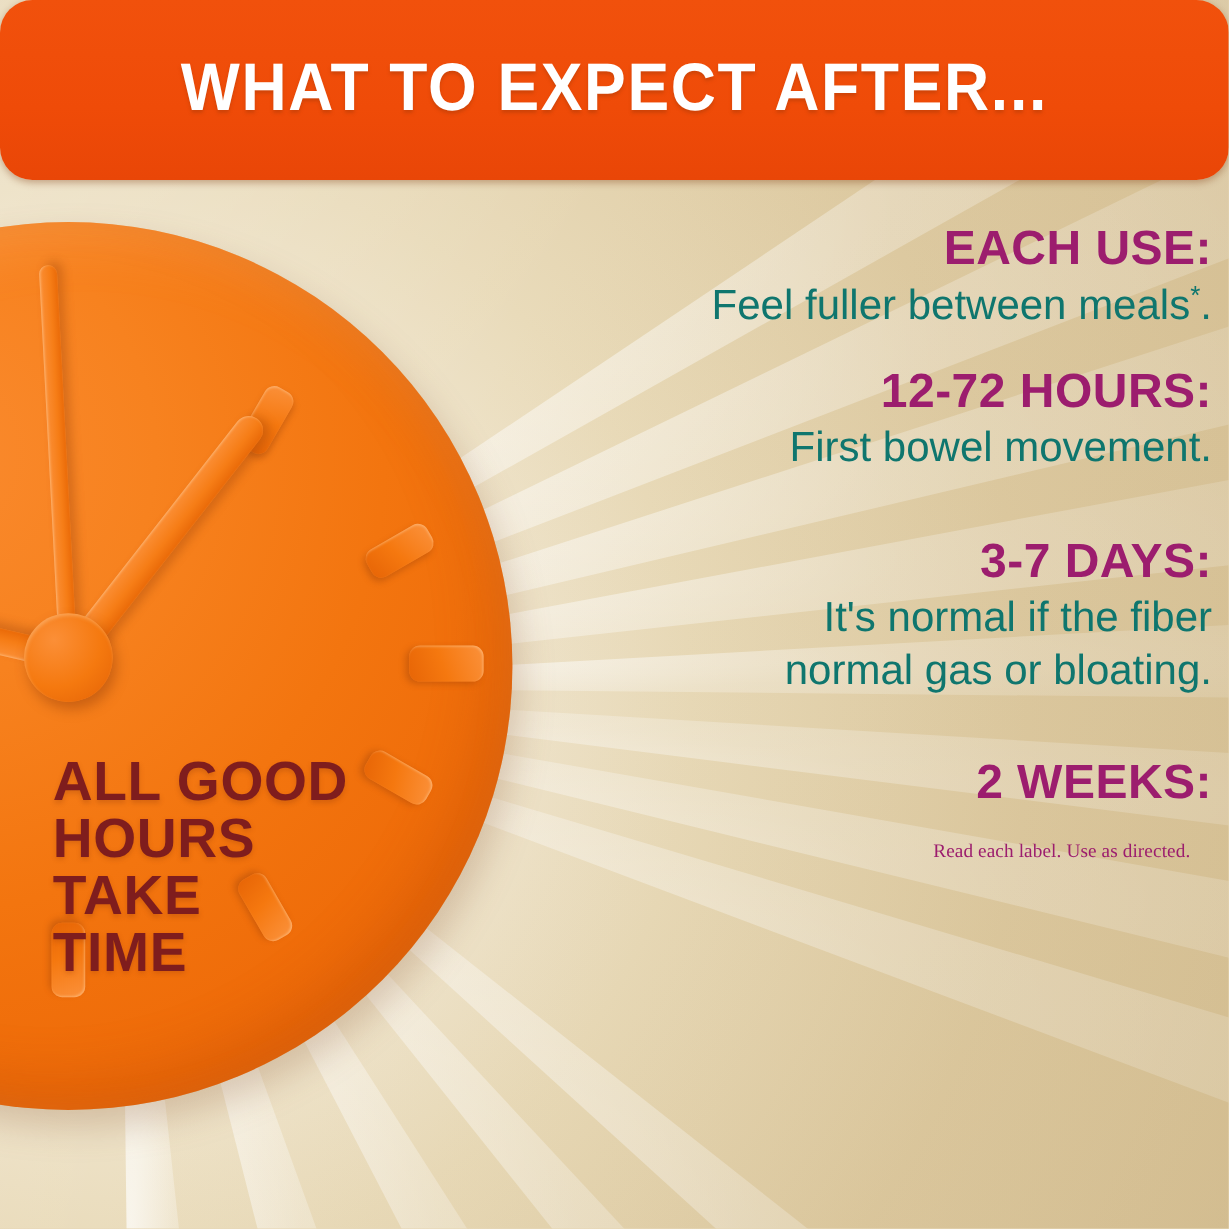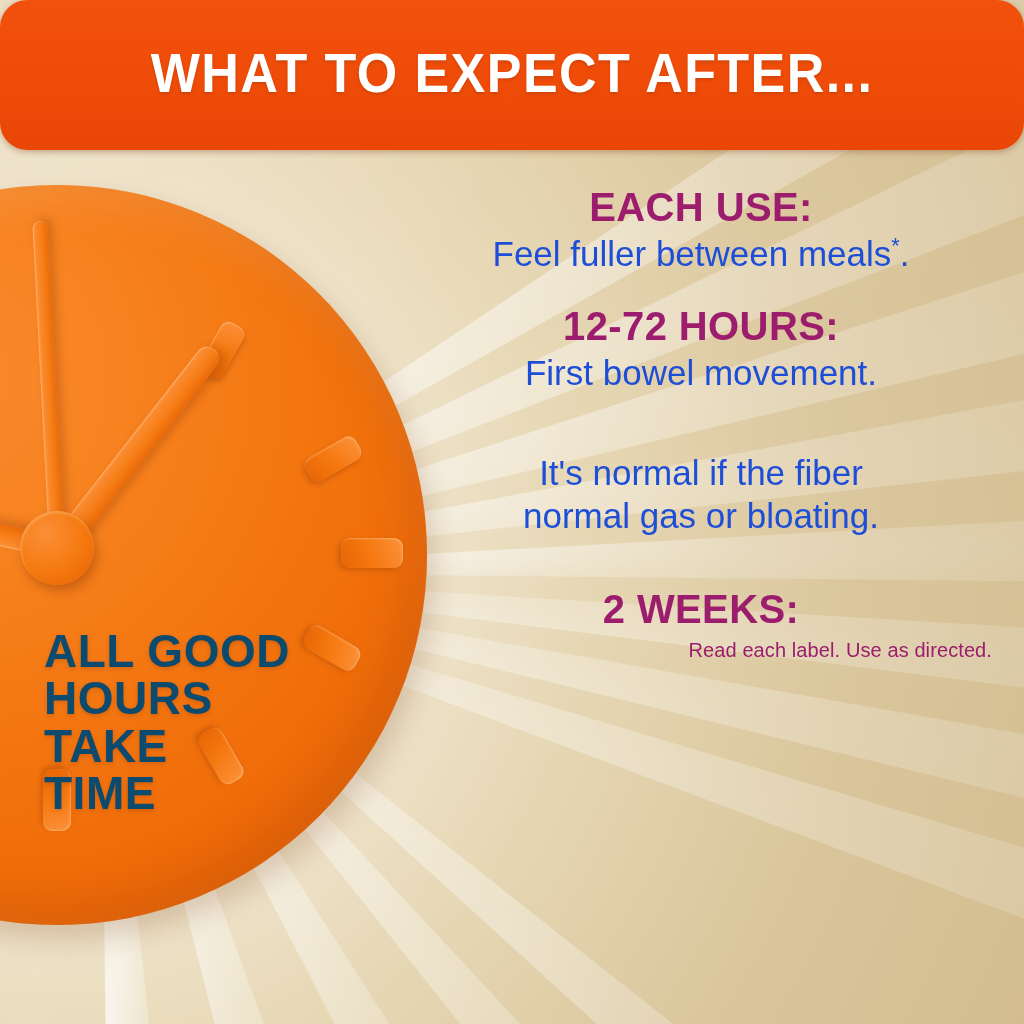--- a/index.html
+++ b/index.html
@@ -94,73 +94,73 @@
     width:74px; height:74px;
     border-radius:50%;
     background:radial-gradient(circle at 34% 30%, #fb8f37 0%, #f5790f 55%, #e46205 100%);
     box-shadow:3px 6px 11px rgba(140,55,8,0.42), inset 1px 2px 3px rgba(255,210,160,0.4);
   }
 
   .clock-caption {
     position:absolute;
     left:357px; top:443px;
     width:330px;
-    color:#0c4a6e;
+    color:#7f1d1d;
     font-family:"Liberation Sans", sans-serif;
     font-weight:bold;
     font-size:46px;
     line-height:1.03;
     letter-spacing:0.5px;
     text-shadow:0 2px 4px rgba(150,60,10,0.30);
     z-index:7;
   }
   .clock-caption div { white-space:nowrap; }
 
   
   .content {
     position:absolute;
     left:378px; top:150px;
     width:646px; height:874px;
     z-index:5;
     padding:22px 14px 0 14px;
     display:flex;
     flex-direction:column;
   }
-  .block { text-align:center; }
+  .block { text-align:right; }
   .block-head {
     color:#9c1d6e;
     font-family:"Liberation Sans", sans-serif;
     font-weight:bold;
     font-size:40px;
     letter-spacing:0.4px;
     line-height:1.05;
     white-space:nowrap;
   }
   .block-body {
-    color:#1d4ed8;
+    color:#0f766e;
     font-family:"Liberation Sans", sans-serif;
     font-weight:normal;
     font-size:35px;
     line-height:1.25;
     margin-top:4px;
   }
   .block-body sup { font-size:0.62em; vertical-align:super; }
 
   .b1 { margin-top:14px; }
   .b2 { margin-top:29px; }
   .b3 { margin-top:52px; }
   .b4 { margin-top:50px; }
 
   .fineprint {
-    margin-top:9px;
+    margin-top:28px;
     text-align:right;
     padding-right:18px;
     color:#9c1d6e;
-    font-family:Liberation Sans, sans-serif;
-    font-size:20px;
+    font-family:Liberation Serif, serif;
+    font-size:16px;
     letter-spacing:0.1px;
   }
 </style>
 </head>
 <body>
 
 <div class="poster">
 
   <div class="bg-base"></div>
   <div class="bg-rays">
@@ -229,20 +229,21 @@
     </div>
 
     <div class="block b2">
       <div class="block-head">12-72 HOURS:</div>
       <div class="block-body">
         <div>First bowel movement.</div>
       </div>
     </div>
 
     <div class="block b3">
+      <div class="block-head">3-7 DAYS:</div>
       <div class="block-body">
         <div>It's normal if the fiber</div>
         <div>normal gas or bloating.</div>
       </div>
     </div>
 
     <div class="block b4">
       <div class="block-head">2 WEEKS:</div>
     </div>
 

